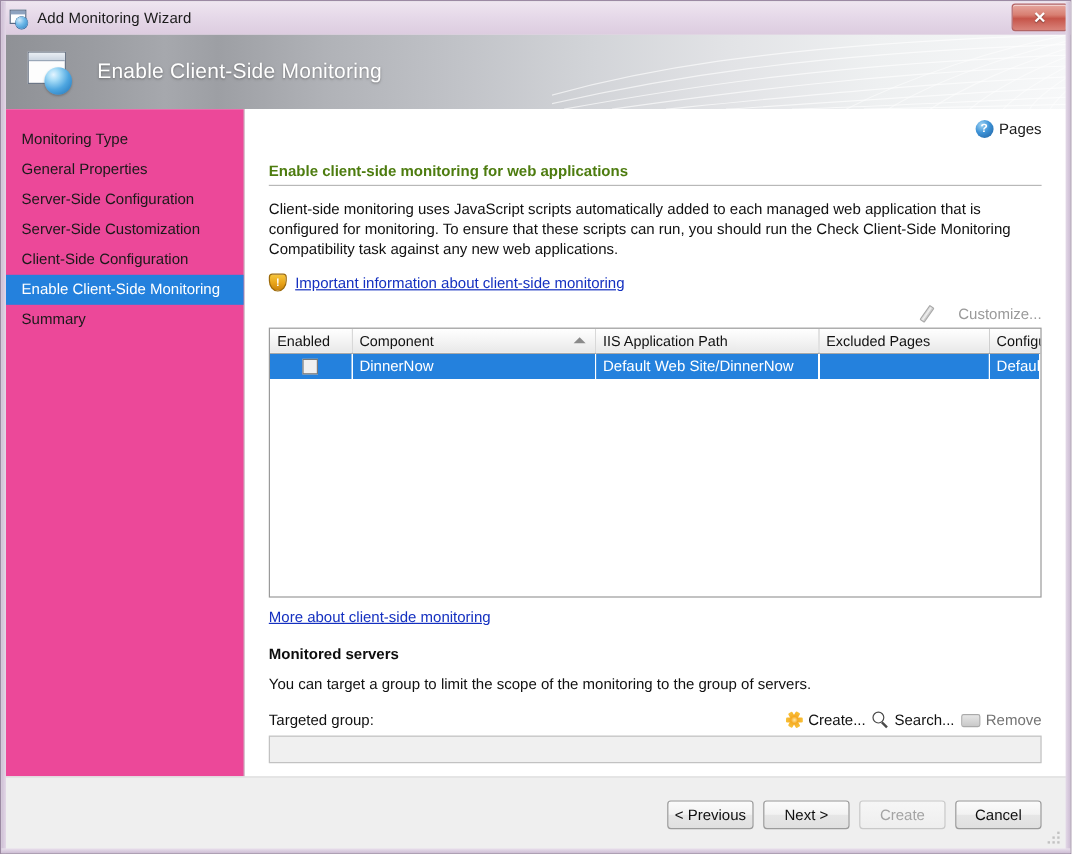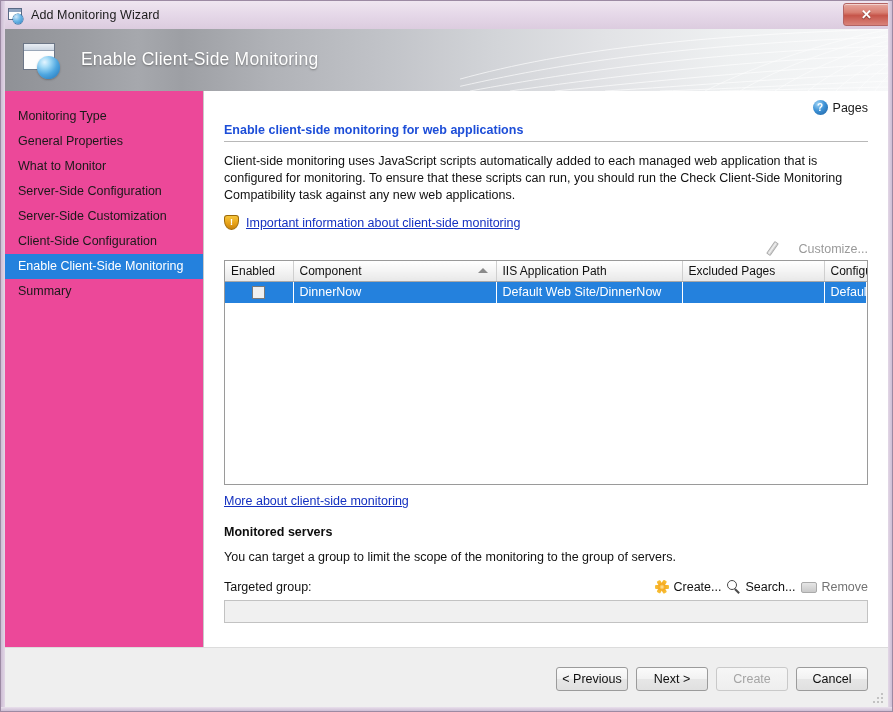--- a/index.html
+++ b/index.html
@@ -218,24 +218,24 @@
     align-items: center;
     justify-content: center;
     line-height: 1;
   }
   .help-label {
     font-size: 12.5px;
     color: #1a1a1a;
   }
 
   .section-title {
-    margin-top: 32px;
+    margin-top: 45px;
     font-size: 12.5px;
     font-weight: bold;
-    color: #1d4ed8;
+    color: #4d7c0f;
     border-bottom: 1px solid #b8b8b8;
     padding-bottom: 4px;
     display: block;
   }
   .paragraph {
     margin-top: 11px;
     font-size: 12.5px;
     line-height: 17px;
     color: #111111;
     max-width: 628px;
@@ -556,21 +556,20 @@
       <span class="ball"></span>
     </span>
     <span class="banner-title">Enable Client-Side Monitoring</span>
   </div>
 
   <div class="body-area">
 
     <div class="sidebar">
       <div class="nav-item">Monitoring Type</div>
       <div class="nav-item">General Properties</div>
-      <div class="nav-item">What to Monitor</div>
       <div class="nav-item">Server-Side Configuration</div>
       <div class="nav-item">Server-Side Customization</div>
       <div class="nav-item">Client-Side Configuration</div>
       <div class="nav-item selected">Enable Client-Side Monitoring</div>
       <div class="nav-item">Summary</div>
     </div>
 
     <div class="content">
 
       <div class="help-link">

